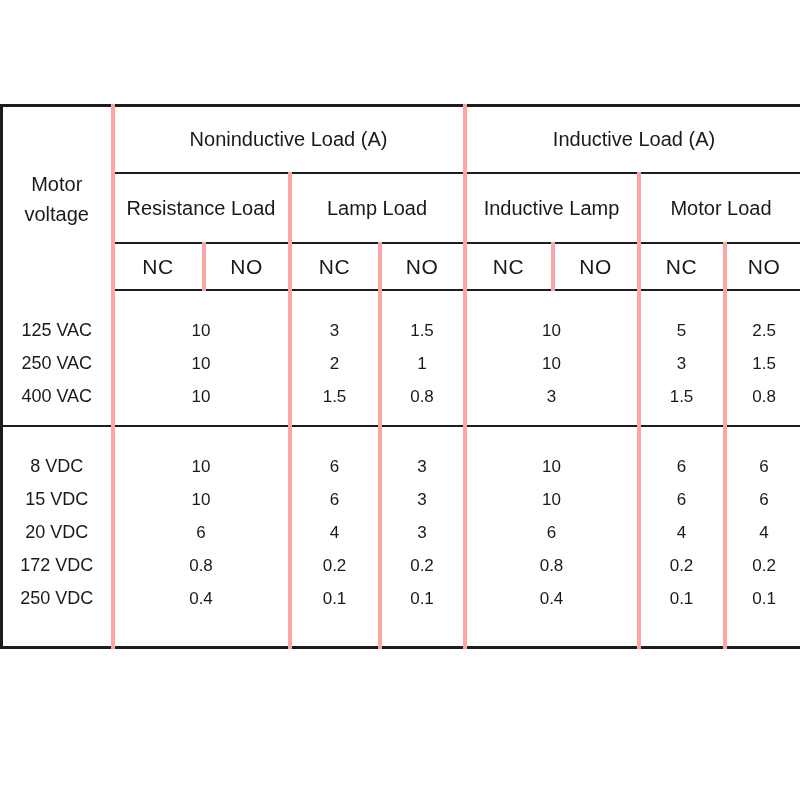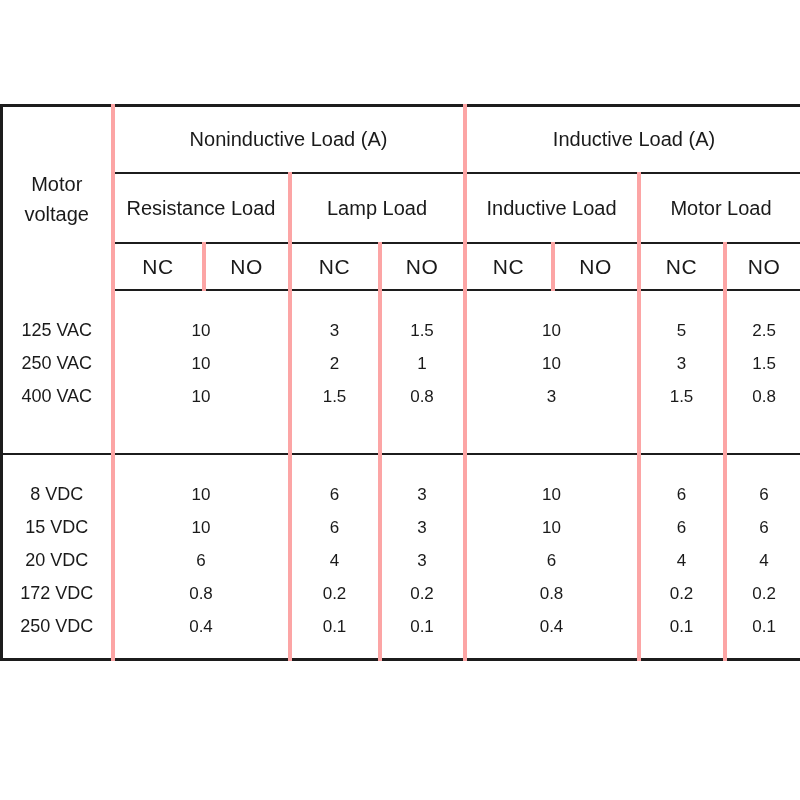--- a/index.html
+++ b/index.html
@@ -41,22 +41,22 @@
 
   .corner-cell {
     font-size: 20px;
     line-height: 30px;
   }
 
   
   .r-data td { height: 33px; font-size: 17px; }
   .r-data .voltage-cell { font-size: 18px; }
   tr.block-start td { padding-top: 23px; }
-  tr.ac-end td { padding-bottom: 40px; border-bottom: 2px solid #1c1c1c; }
-  tr.dc-end td { padding-bottom: 15px; }
+  tr.ac-end td { padding-bottom: 12px; border-bottom: 2px solid #1c1c1c; }
+  tr.dc-end td { padding-bottom: 31px; }
 </style>
 </head>
 <body>
 
 <div class="page">
   <table class="ratings">
     <colgroup>
       <col style="width:111px">
         <col style="width:91px">
         <col style="width:86px">
@@ -74,21 +74,21 @@
         <div>Motor</div>
         <div>voltage</div>
       </td>
       <td colspan="4" class="b-r b-b">Noninductive Load (A)</td>
       <td colspan="4" class="b-b">Inductive Load (A)</td>
     </tr>
 
     <tr class="r-sub">
       <td colspan="2" class="b-r b-b">Resistance Load</td>
       <td colspan="2" class="b-r b-b">Lamp Load</td>
-      <td colspan="2" class="b-r b-b">Inductive Load</td>
+      <td colspan="2" class="b-r b-b">Inductive Lamp</td>
       <td colspan="2" class="b-b">Motor Load</td>
     </tr>
 
     <tr class="r-contact">
       <td class="b-r b-b">NC</td>
       <td class="b-r b-b">NO</td>
       <td class="b-r b-b">NC</td>
       <td class="b-r b-b">NO</td>
       <td class="b-r b-b">NC</td>
       <td class="b-r b-b">NO</td>

